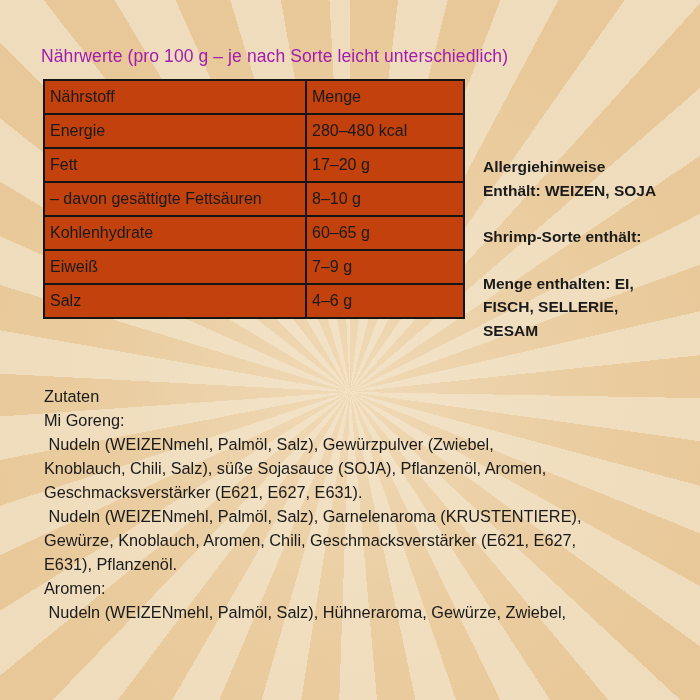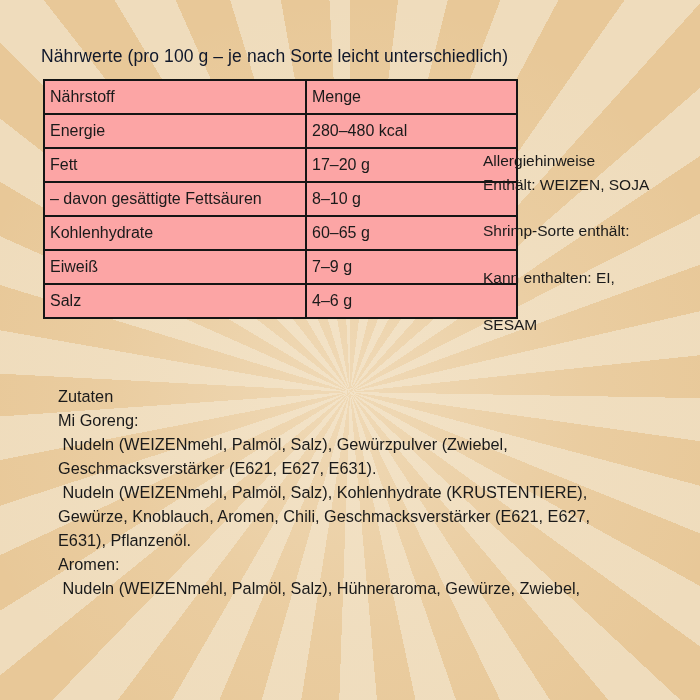--- a/index.html
+++ b/index.html
@@ -10,39 +10,39 @@
     color: #1a1a1a;
   }
   .sunburst {
     position: absolute; inset: 0;
     background:
       radial-gradient(circle at 50% 56%, rgba(246,232,208,0.55) 0%, rgba(246,232,208,0.15) 45%, rgba(233,201,153,0) 75%),
       repeating-conic-gradient(from 0deg at 50% 56%, #e8c898 0deg 7deg, #efdcbc 7deg 14deg);
   }
   .title {
     position: absolute; left: 41px; top: 46px;
-    font-size: 17.5px; letter-spacing: 0.1px; color: #0f172a;
+    font-size: 17.5px; letter-spacing: 0.1px; color: #a21caf;
   }
   table.nutri {
     position: absolute; left: 43px; top: 79px;
-    width: 475px; border-collapse: collapse; background: #fca5a5;
+    width: 422px; border-collapse: collapse; background: #c2410c;
     border: 2.5px solid #151515;
   }
   table.nutri td {
     border: 2px solid #151515; height: 32px; padding: 0 0 0 5px;
     font-size: 16px; vertical-align: middle; color: #1a1a1a;
   }
   table.nutri td.c1 { width: 255px; }
   .allergy {
-    position: absolute; left: 483px; top: 149px; width: 210px;
-    font-weight: normal; font-size: 15.5px; line-height: 23.5px; color: #1a1a1a;
+    position: absolute; left: 483px; top: 155px; width: 210px;
+    font-weight: bold; font-size: 15.5px; line-height: 23.5px; color: #1a1a1a;
   }
   .allergy p { margin: 0 0 23px 0; }
   .ingredients {
-    position: absolute; left: 58px; top: 384px; width: 620px;
+    position: absolute; left: 44px; top: 384px; width: 620px;
     font-size: 16.3px; line-height: 24px; color: #1a1a1a;
   }
   .ingredients div { white-space: pre-wrap; }
 </style>
 </head>
 <body>
 
 <div class="sunburst"></div>
 
 <div class="title">Nährwerte (pro 100 g – je nach Sorte leicht unterschiedlich)</div>
@@ -82,32 +82,33 @@
 
 <div class="allergy">
   <p>
     <span>Allergiehinweise</span><br>
     <span>Enthält: WEIZEN, SOJA</span>
   </p>
   <p>
     <span>Shrimp-Sorte enthält:</span><br>
   </p>
   <p>
-    <span>Kann enthalten: EI,</span><br>
-    <br>
+    <span>Menge enthalten: EI,</span><br>
+    <span>FISCH, SELLERIE,</span><br>
     <span>SESAM</span>
   </p>
 </div>
 
 <div class="ingredients">
   <div>Zutaten</div>
 
   <div>Mi Goreng:</div>
   <div> Nudeln (WEIZENmehl, Palmöl, Salz), Gewürzpulver (Zwiebel,</div>
+  <div>Knoblauch, Chili, Salz), süße Sojasauce (SOJA), Pflanzenöl, Aromen,</div>
   <div>Geschmacksverstärker (E621, E627, E631).</div>
 
-  <div> Nudeln (WEIZENmehl, Palmöl, Salz), Kohlenhydrate (KRUSTENTIERE),</div>
+  <div> Nudeln (WEIZENmehl, Palmöl, Salz), Garnelenaroma (KRUSTENTIERE),</div>
   <div>Gewürze, Knoblauch, Aromen, Chili, Geschmacksverstärker (E621, E627,</div>
   <div>E631), Pflanzenöl.</div>
 
   <div>Aromen:</div>
   <div> Nudeln (WEIZENmehl, Palmöl, Salz), Hühneraroma, Gewürze, Zwiebel,</div>
 </div>
 
 </body></html>

